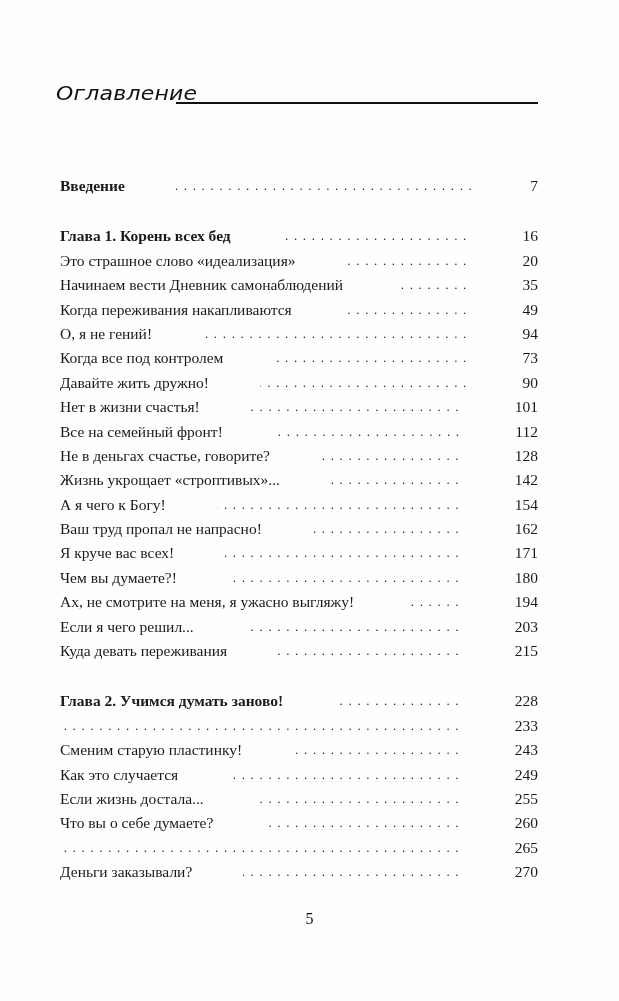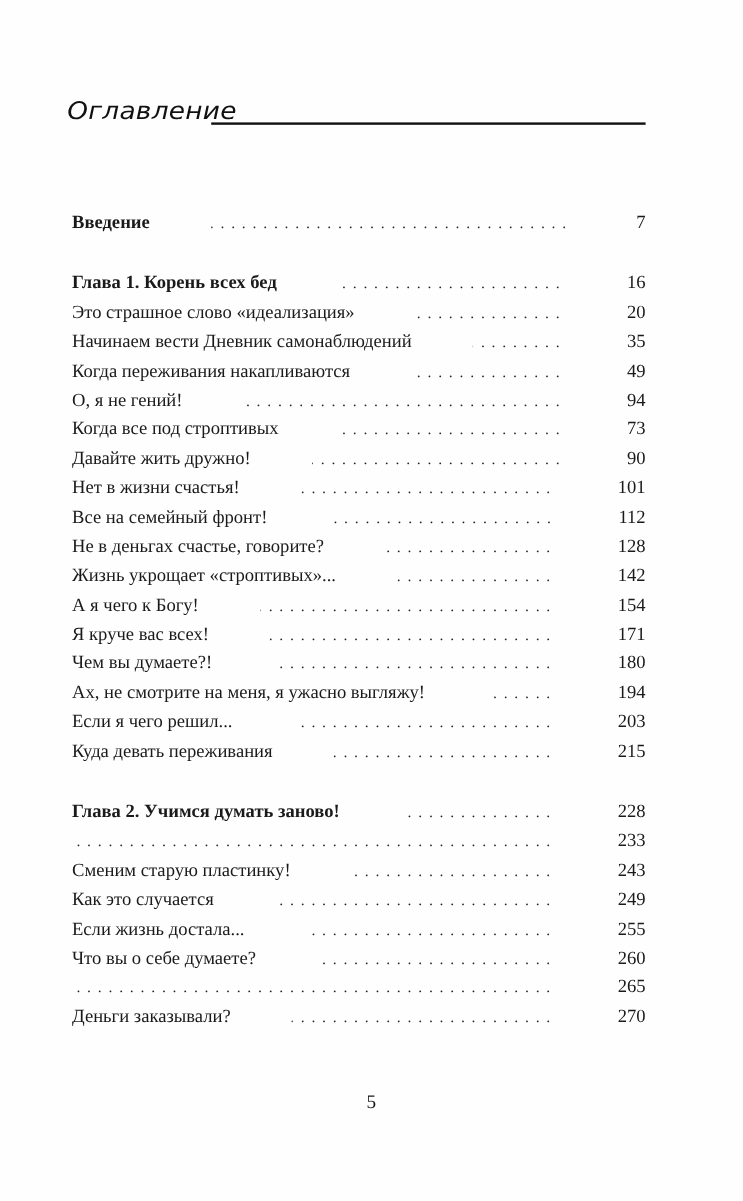--- a/index.html
+++ b/index.html
@@ -146,21 +146,21 @@
       <span class="toc-title">Когда переживания накапливаются</span>
       <span class="toc-leader"></span>
       <span class="toc-page">49</span>
     </div>
     <div class="toc-row">
       <span class="toc-title">О, я не гений!</span>
       <span class="toc-leader"></span>
       <span class="toc-page">94</span>
     </div>
     <div class="toc-row">
-      <span class="toc-title">Когда все под строптивых</span>
+      <span class="toc-title">Когда все под контролем</span>
       <span class="toc-leader"></span>
       <span class="toc-page">73</span>
     </div>
     <div class="toc-row">
       <span class="toc-title">Давайте жить дружно!</span>
       <span class="toc-leader"></span>
       <span class="toc-page">90</span>
     </div>
     <div class="toc-row">
       <span class="toc-title">Нет в жизни счастья!</span>
@@ -179,20 +179,25 @@
     </div>
     <div class="toc-row">
       <span class="toc-title">Жизнь укрощает «строптивых»...</span>
       <span class="toc-leader"></span>
       <span class="toc-page">142</span>
     </div>
     <div class="toc-row">
       <span class="toc-title">А я чего к Богу!</span>
       <span class="toc-leader"></span>
       <span class="toc-page">154</span>
+    </div>
+    <div class="toc-row">
+      <span class="toc-title">Ваш труд пропал не напрасно!</span>
+      <span class="toc-leader"></span>
+      <span class="toc-page">162</span>
     </div>
     <div class="toc-row">
       <span class="toc-title">Я круче вас всех!</span>
       <span class="toc-leader"></span>
       <span class="toc-page">171</span>
     </div>
     <div class="toc-row">
       <span class="toc-title">Чем вы думаете?!</span>
       <span class="toc-leader"></span>
       <span class="toc-page">180</span>

